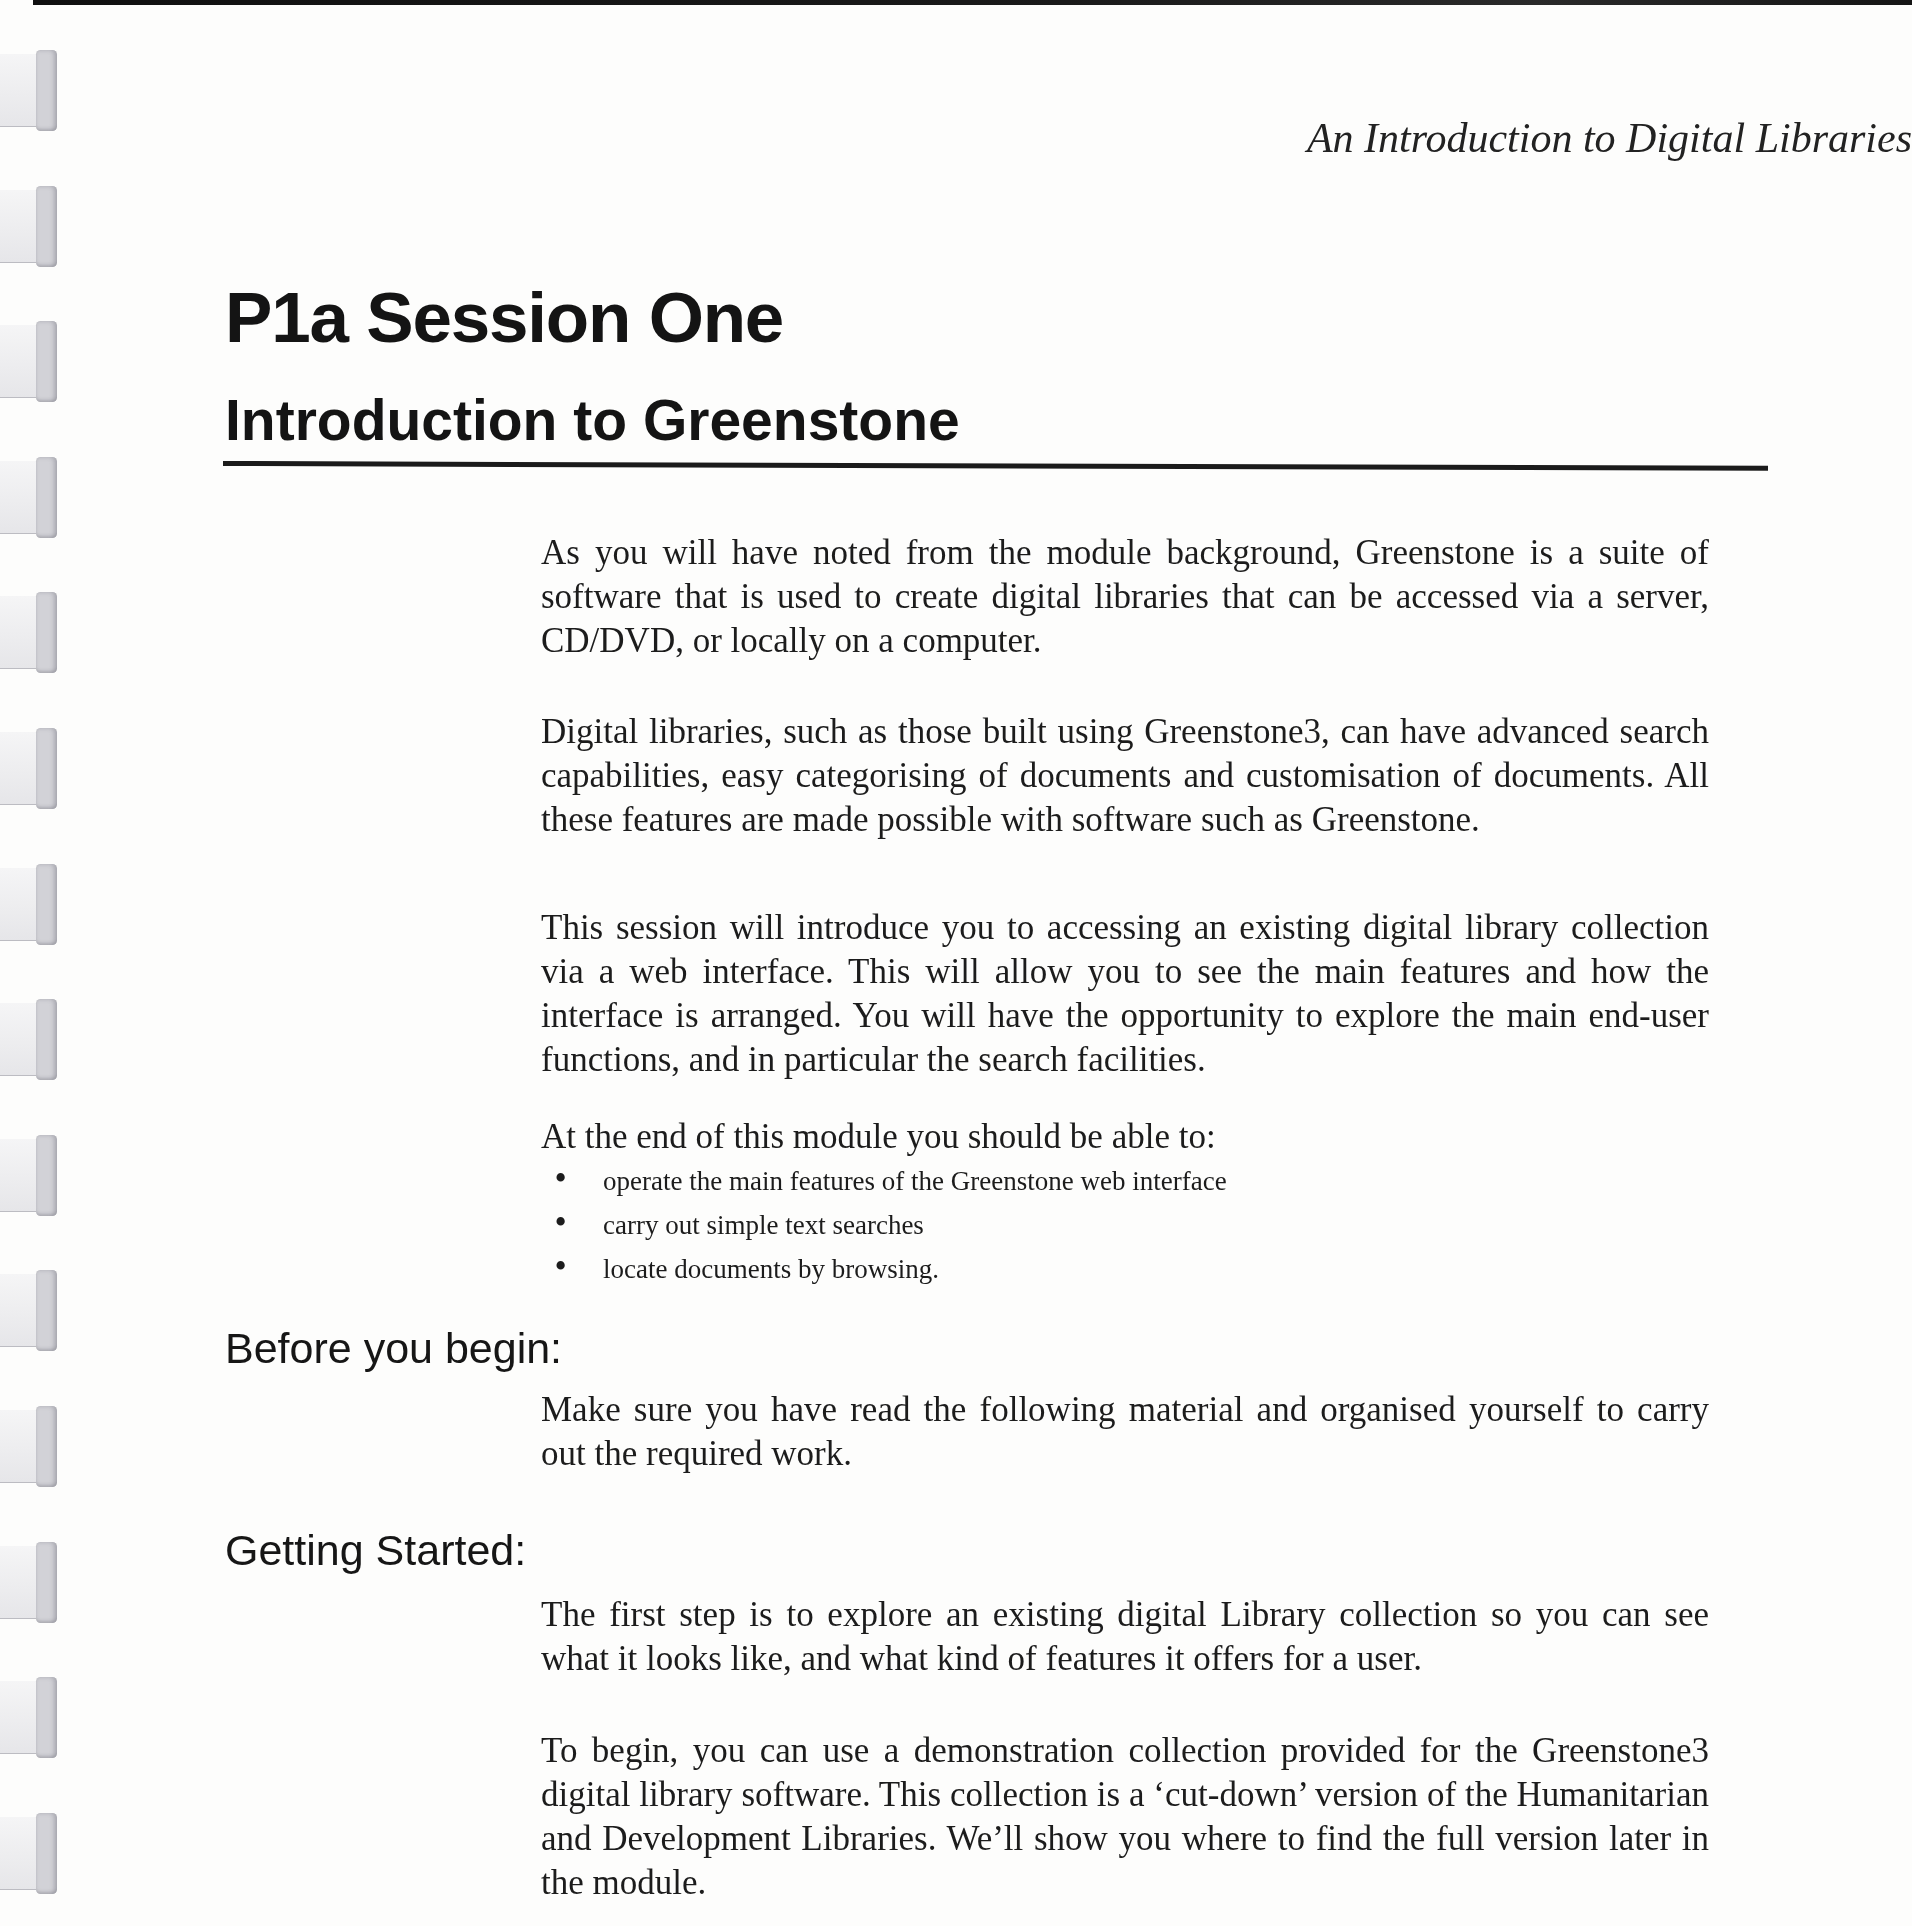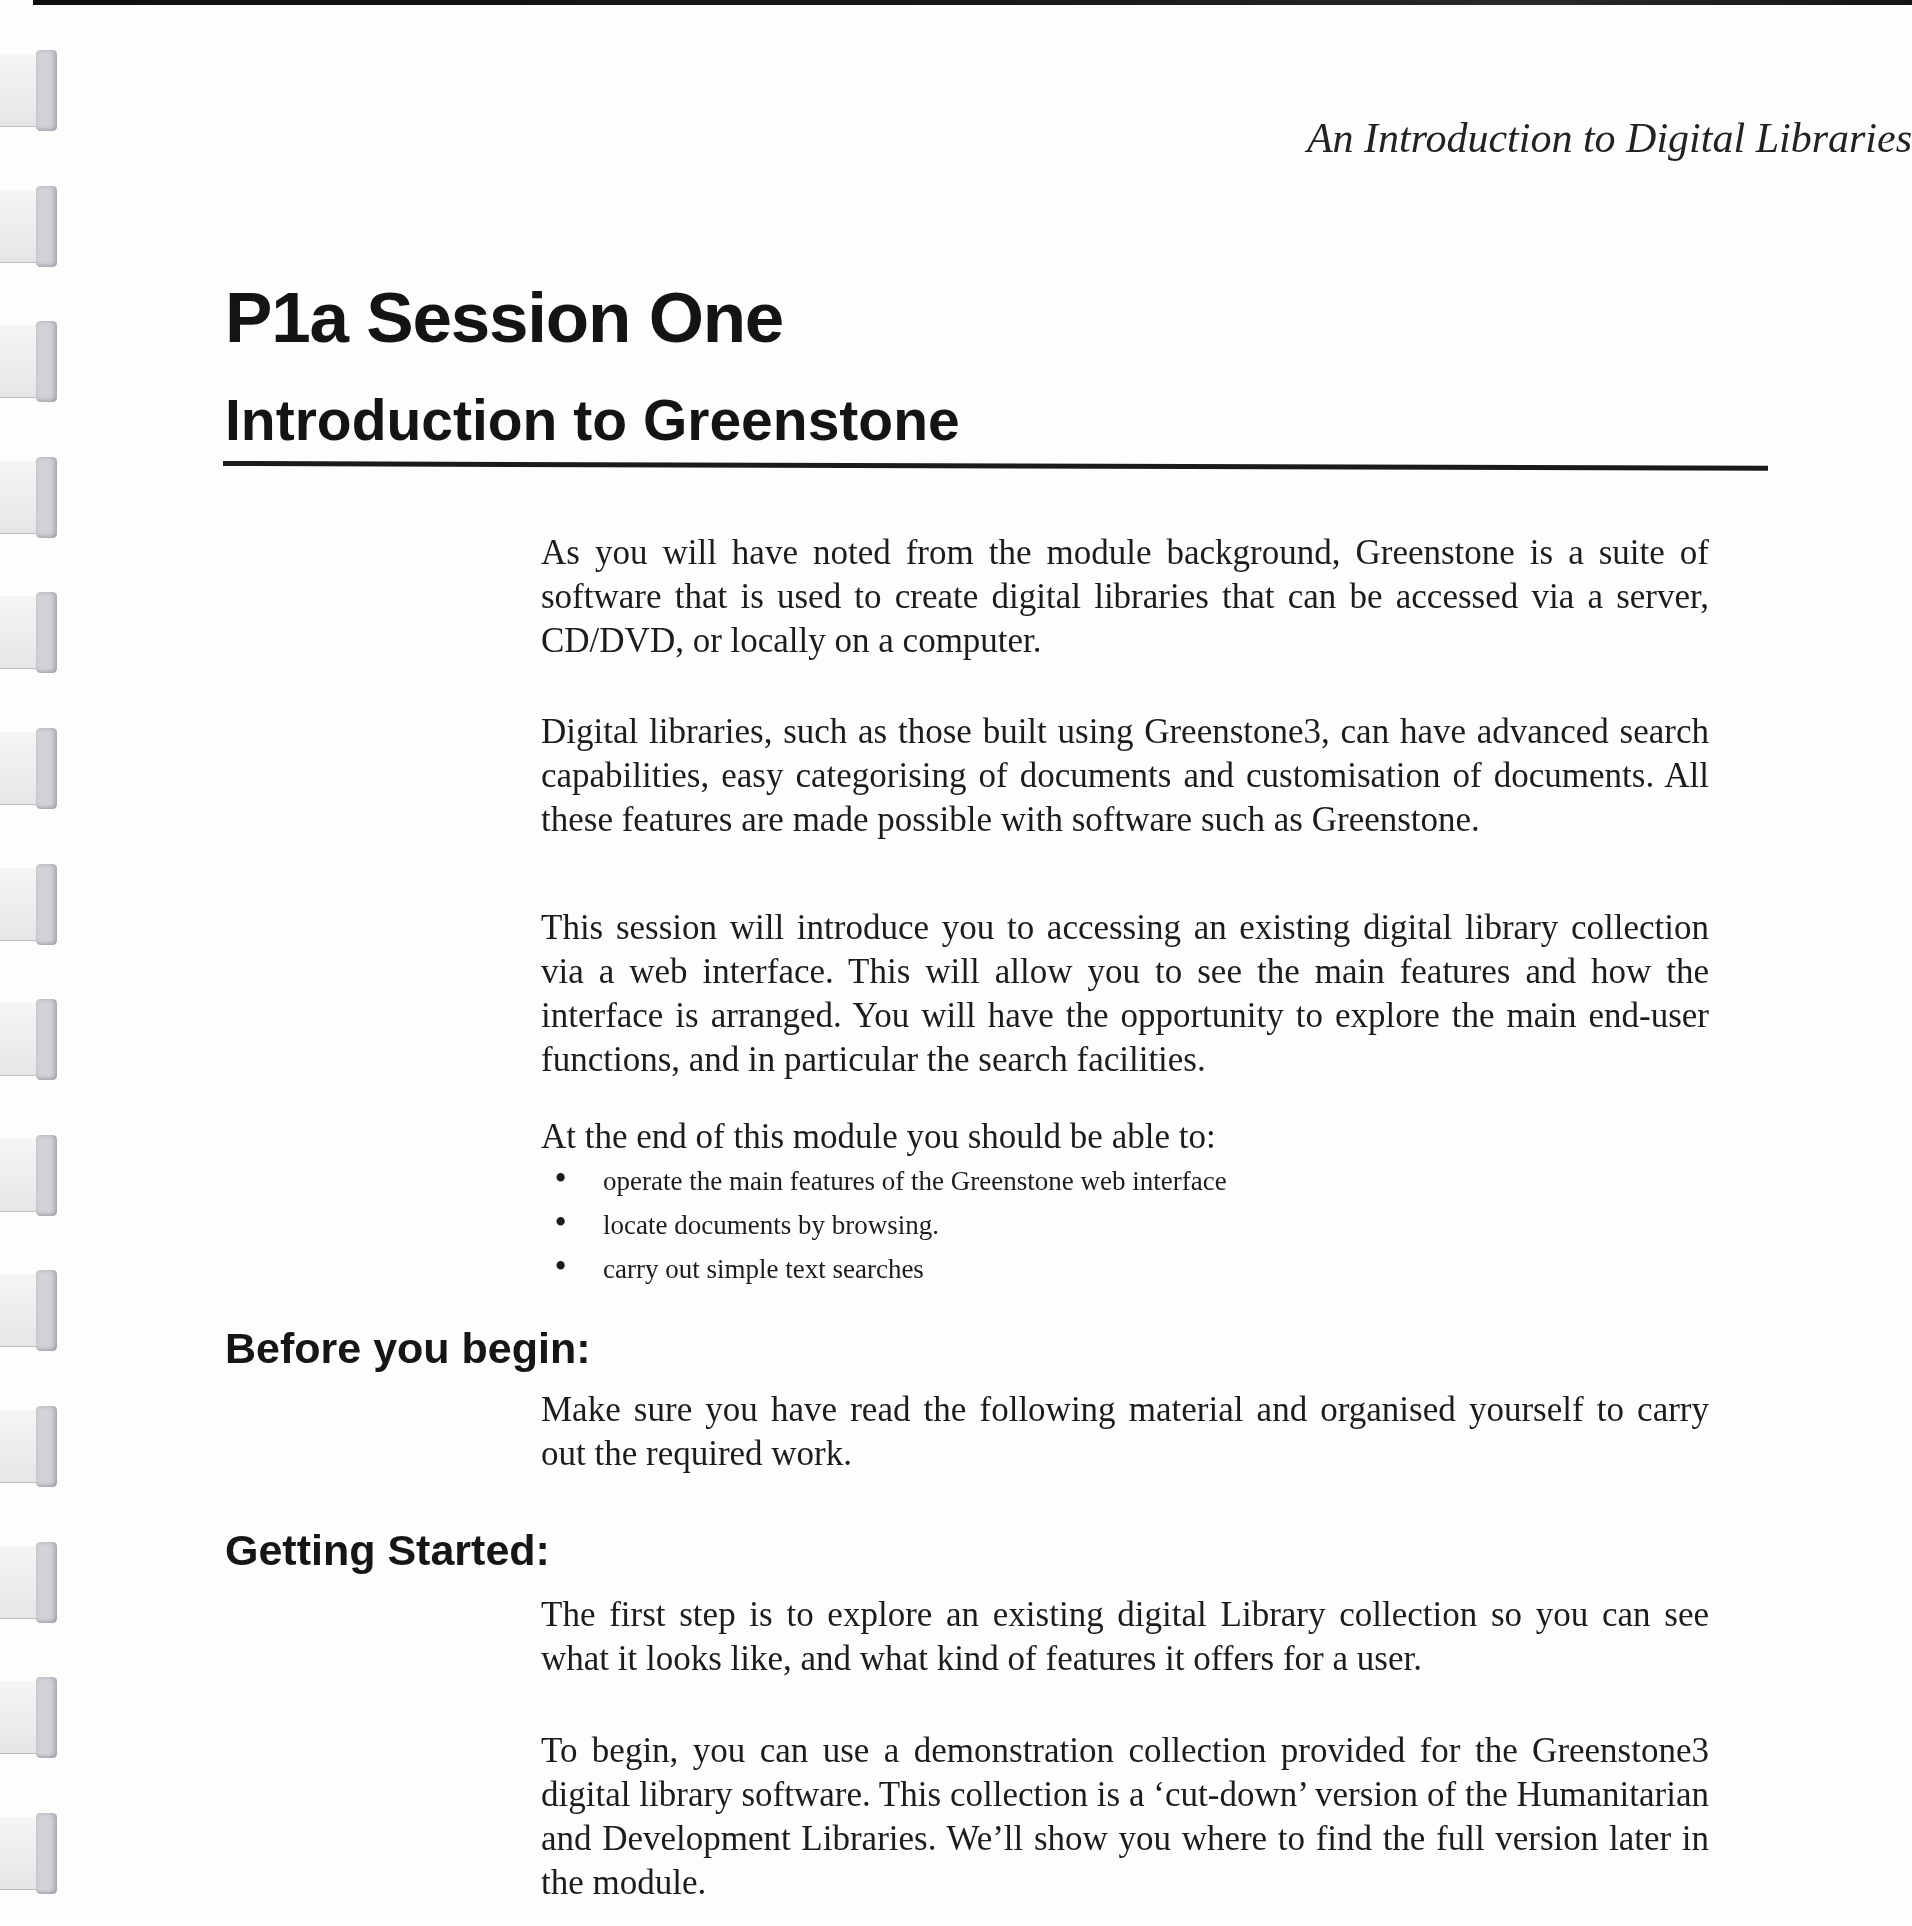--- a/index.html
+++ b/index.html
@@ -48,21 +48,21 @@
     font-size:35px; line-height:44px; text-align:justify;
   }
   .mt-p1 { margin-top:65px; } .mt-p2 { margin-top:47px; } .mt-p3 { margin-top:64px; }
   .mt-lead { margin-top:33px; }
   .bullets { list-style:none; margin:0 0 0 541px; padding:0; width:1168px;
              font-size:27px; line-height:44px; }
   .bullets li { position:relative; padding-left:62px; }
   .bullets li::before { content:"\2022"; position:absolute; left:13.5px; top:-1.5px; font-size:35px; }
   .section-heading {
     margin:0 0 0 225px;
-    font-family:"Liberation Sans", sans-serif; font-weight:bold;
+    font-family:"Liberation Sans", sans-serif; font-weight:normal;
     font-size:43px; line-height:44px; color:#161616;
   }
   .mt-h1 { margin-top:35px; } .mt-bp1 { margin-top:18.5px; }
   .mt-h2 { margin-top:52px; } .mt-g1 { margin-top:21px; }
   .mt-g2 { margin-top:48px; }
 </style>
 </head>
 <body>
 
 <div class="page">
@@ -96,22 +96,22 @@
     <p class="para mt-p1">As you will have noted from the module background, Greenstone is a suite of software that is used to create digital libraries that can be accessed via a server, CD/DVD, or locally on a computer.</p>
 
     <p class="para mt-p2">Digital libraries, such as those built using Greenstone3, can have advanced search capabilities, easy categorising of documents and customisation of documents. All these features are made possible with software such as Greenstone.</p>
 
     <p class="para mt-p3">This session will introduce you to accessing an existing digital library collection via a web interface. This will allow you to see the main features and how the interface is arranged. You will have the opportunity to explore the main end-user functions, and in particular the search facilities.</p>
 
     <p class="para mt-lead">At the end of this module you should be able to:</p>
 
     <ul class="bullets">
       <li>operate the main features of the Greenstone web interface</li>
+      <li>carry out simple text searches</li>
       <li>locate documents by browsing.</li>
-      <li>carry out simple text searches</li>
     </ul>
 
     <h3 class="section-heading mt-h1">Before you begin:</h3>
 
     <p class="para mt-bp1">Make sure you have read the following material and organised yourself to carry out the required work.</p>
 
     <h3 class="section-heading mt-h2">Getting Started:</h3>
 
     <p class="para mt-g1">The first step is to explore an existing digital Library collection so you can see what it looks like, and what kind of features it offers for a user.</p>
 

